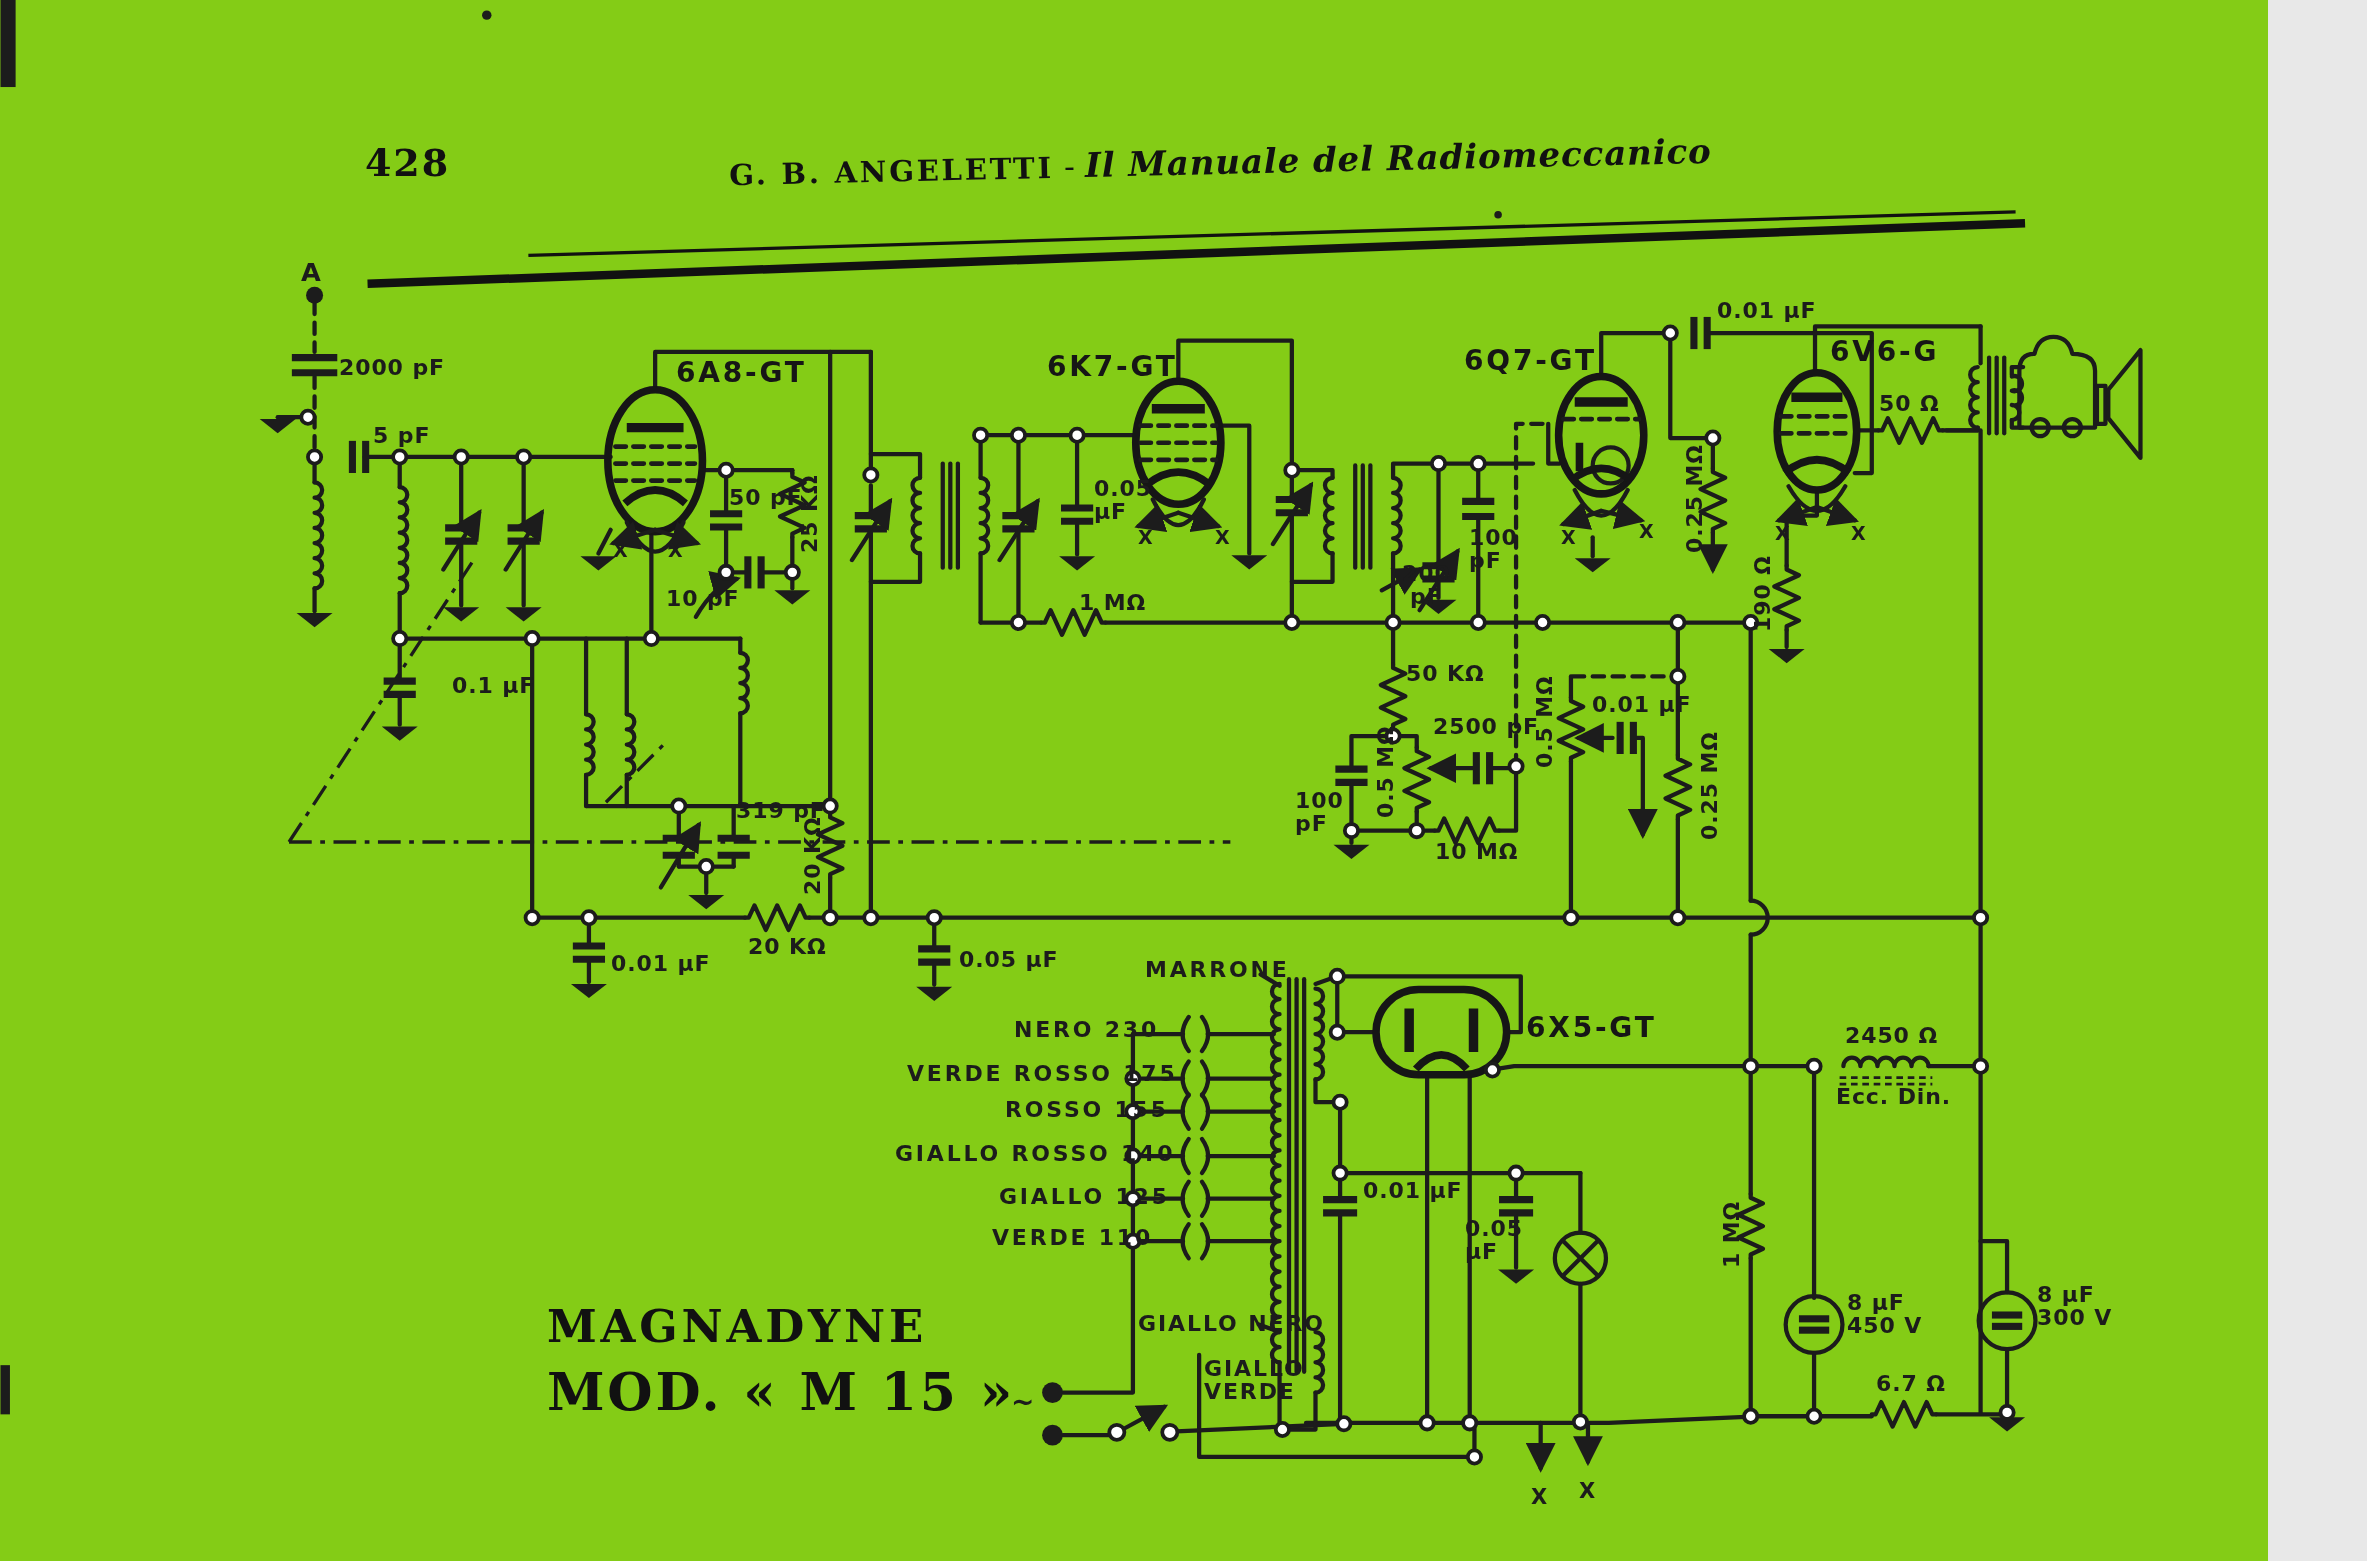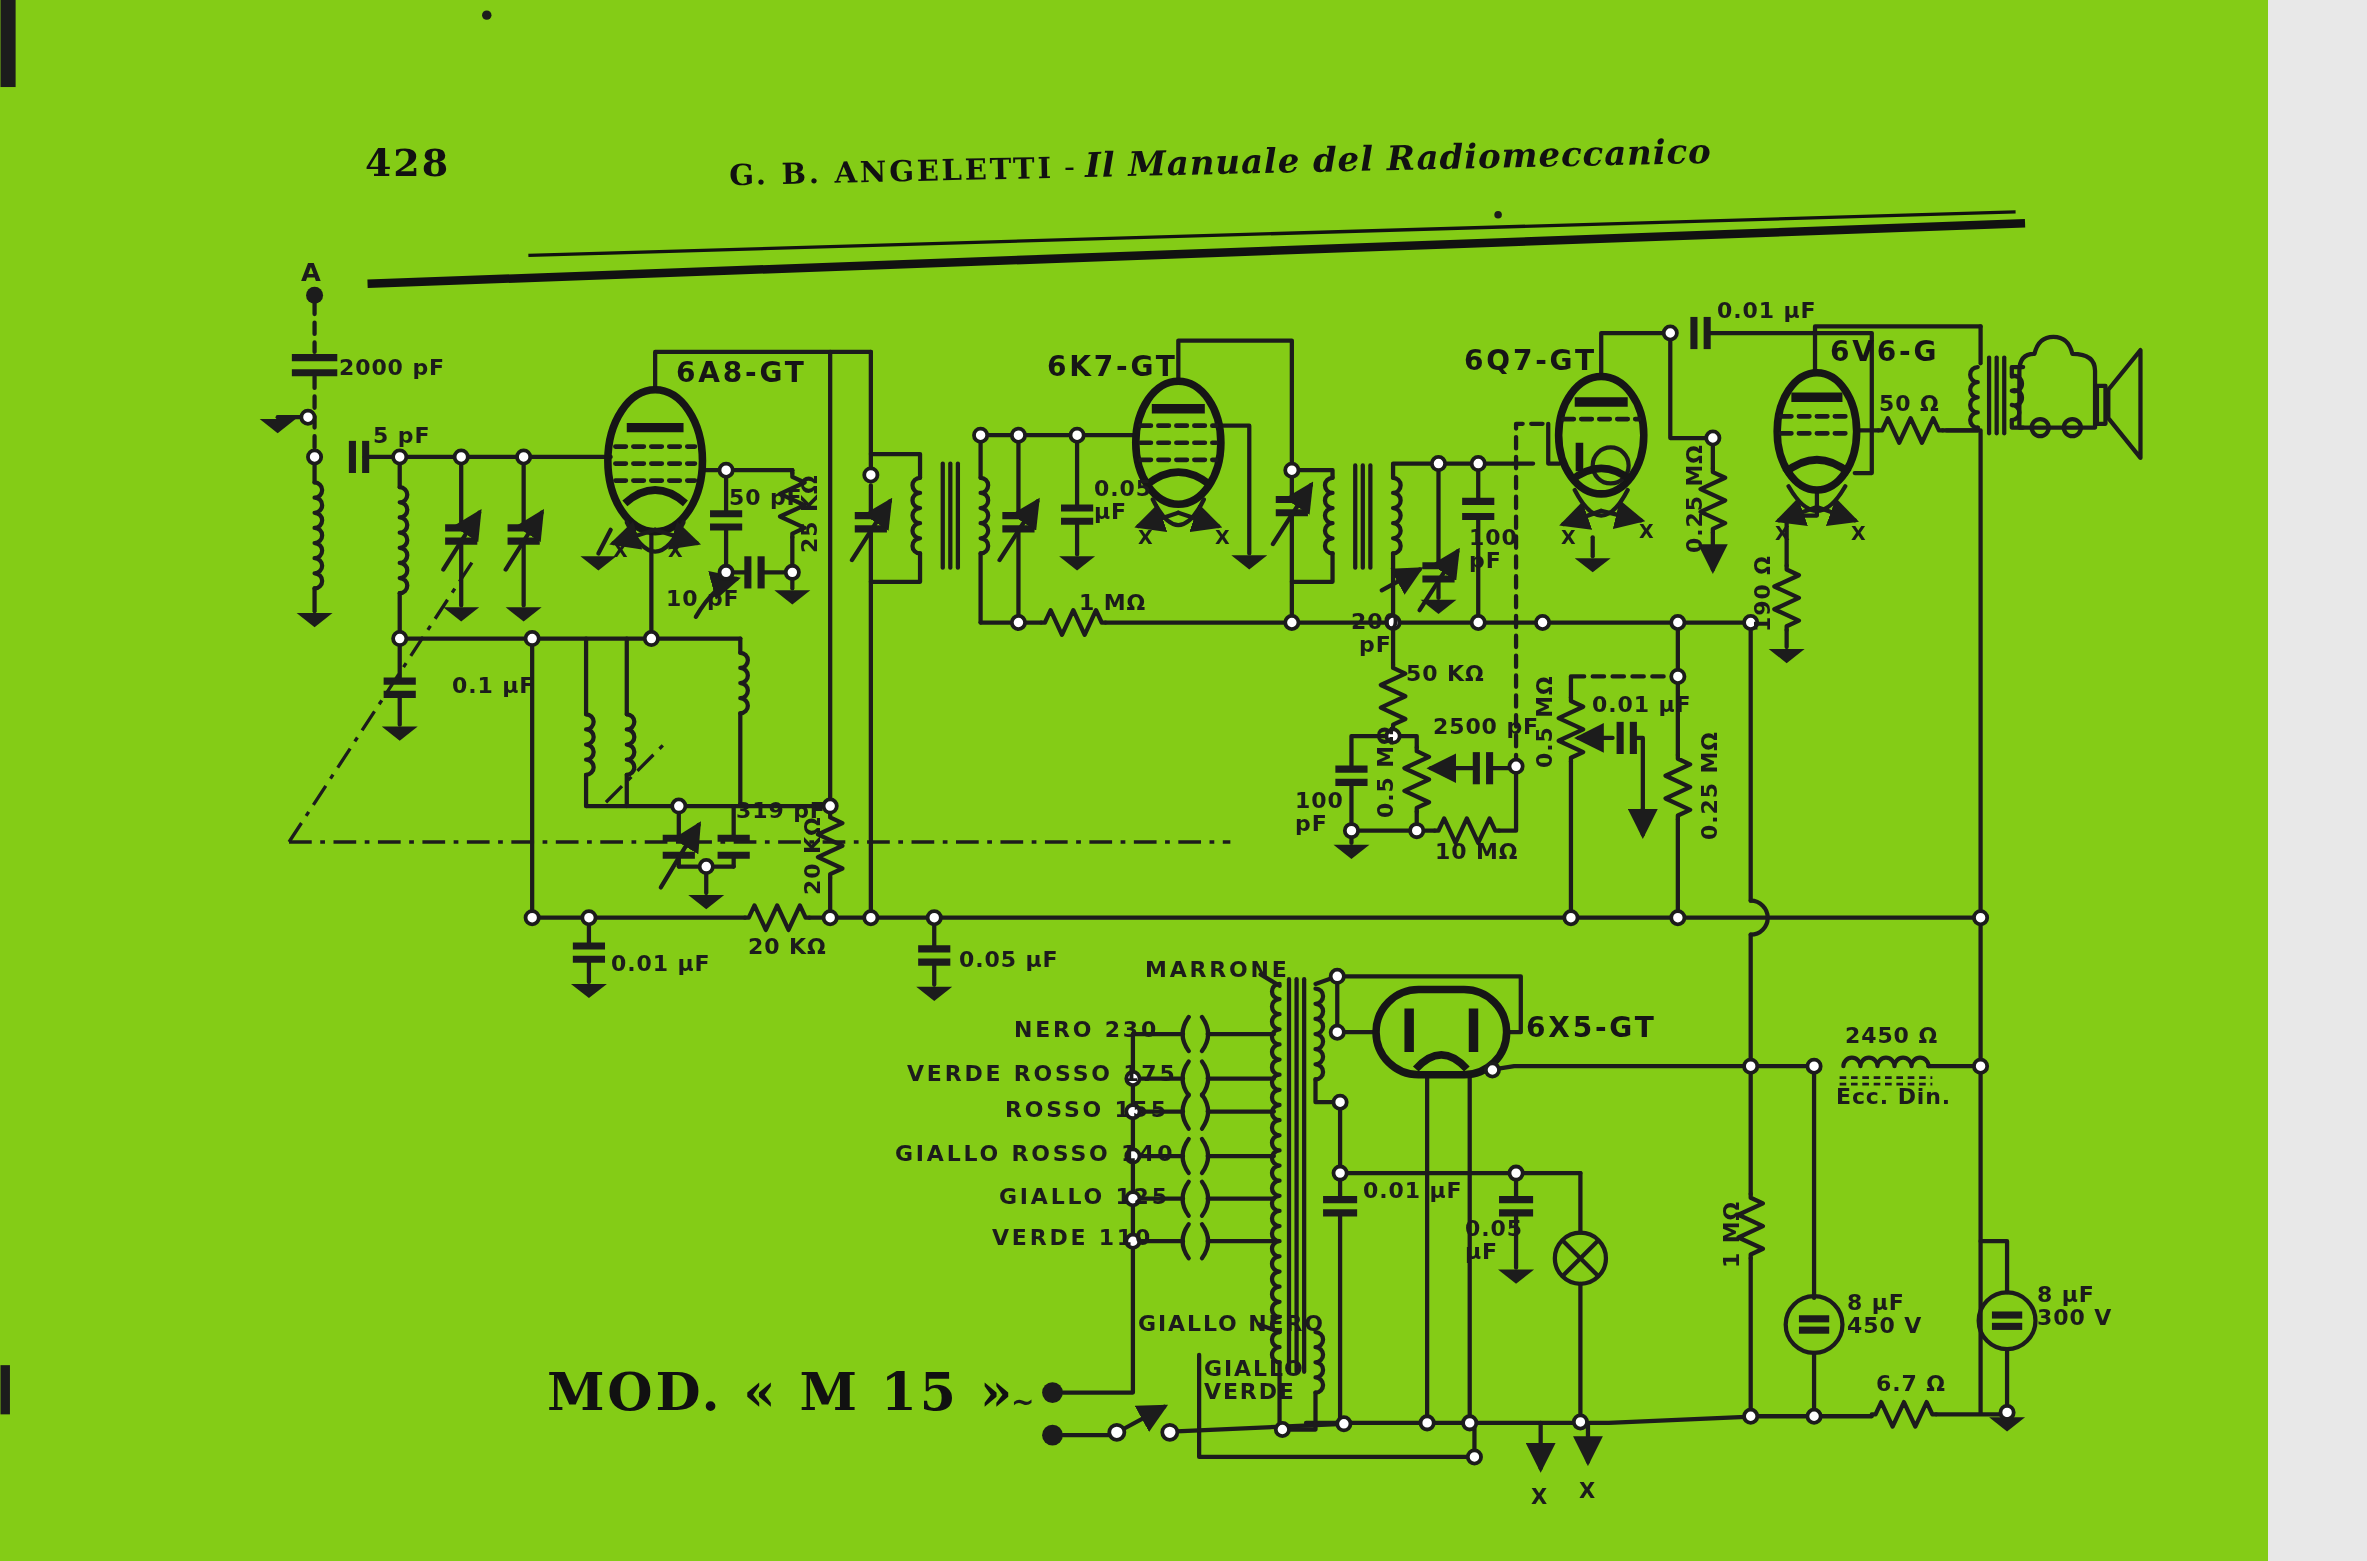--- a/index.html
+++ b/index.html
@@ -538,21 +538,21 @@
 
   <div class="lb" style="left:301px;top:259px;font-size:25.6px;">A</div>
   <div class="lb" style="left:339px;top:356px;">2000 pF</div>
   <div class="lb" style="left:373px;top:424px;">5 pF</div>
   <div class="lb" style="left:729px;top:486px;">50 pF</div>
   <div class="lb v" style="left:798px;top:553px;">25 KΩ</div>
   <div class="lb" style="left:666px;top:587px;">10 pF</div>
   <div class="lb" style="left:1094px;top:477px;">0.05
 µF</div>
   <div class="lb" style="left:1079px;top:591px;">1 MΩ</div>
-  <div class="lb" style="left:1351px;top:562px;text-align:center;margin-top:48px;">200
+  <div class="lb" style="left:1402px;top:562px;text-align:center;">200
 pF</div>
   <div class="lb" style="left:1469px;top:526px;">100
 pF</div>
   <div class="lb" style="left:1406px;top:662px;">50 KΩ</div>
   <div class="lb" style="left:1433px;top:715px;">2500 pF</div>
   <div class="lb v" style="left:1374px;top:818px;">0.5 MΩ</div>
   <div class="lb" style="left:1295px;top:789px;">100
 pF</div>
   <div class="lb" style="left:1435px;top:840px;">10 MΩ</div>
   <div class="lb v" style="left:1533px;top:768px;">0.5 MΩ</div>
@@ -601,16 +601,17 @@
   <div class="lb" style="left:1851px;top:524px;font-size:19px;">X</div>
   <div class="lb" style="left:1531px;top:1486px;font-size:21px;">X</div>
   <div class="lb" style="left:1579px;top:1480px;font-size:21px;">X</div>
 
   <div class="tube-lb" style="left:676px;top:356px;">6A8-GT</div>
   <div class="tube-lb" style="left:1047px;top:350px;">6K7-GT</div>
   <div class="tube-lb" style="left:1448px;top:344px;margin-left:16px;">6Q7-GT</div>
   <div class="tube-lb" style="left:1830px;top:335px;">6V6-G</div>
   <div class="tube-lb" style="left:1526px;top:1011px;">6X5-GT</div>
 
+  <div class="hdr" id="brand">MAGNADYNE</div>
   <div class="hdr" id="model">MOD. « M 15 »</div>
 
 </div>
 
 
 </body></html>

